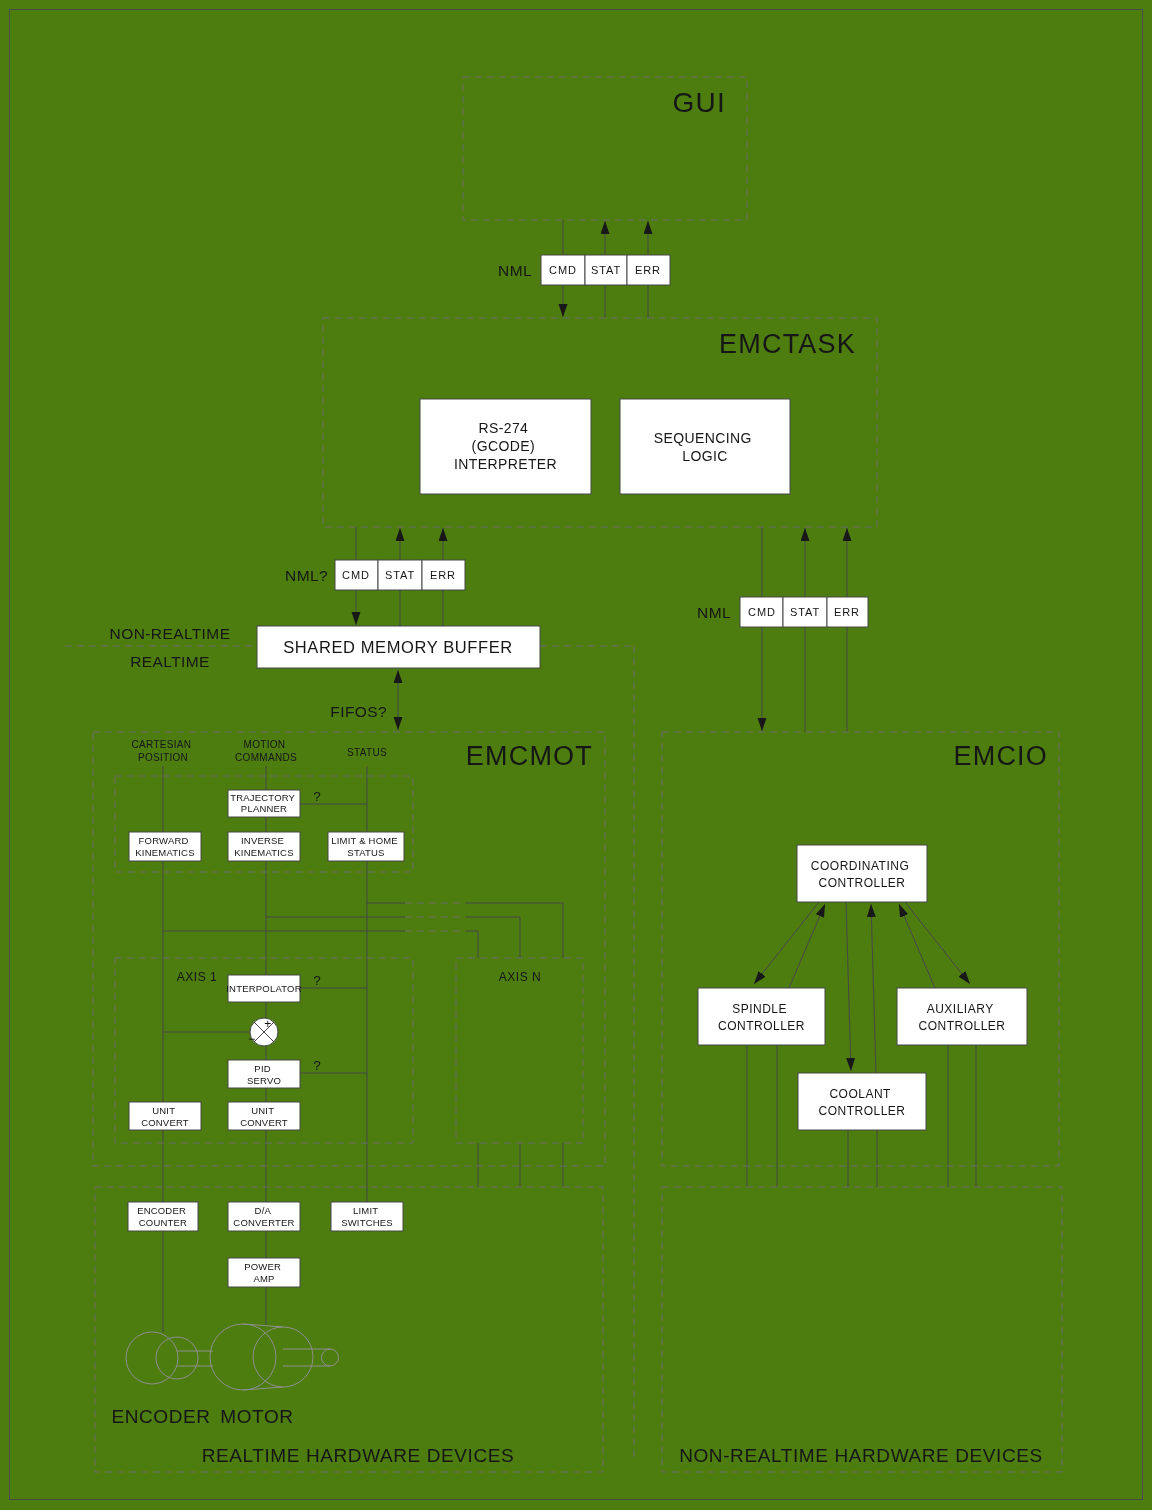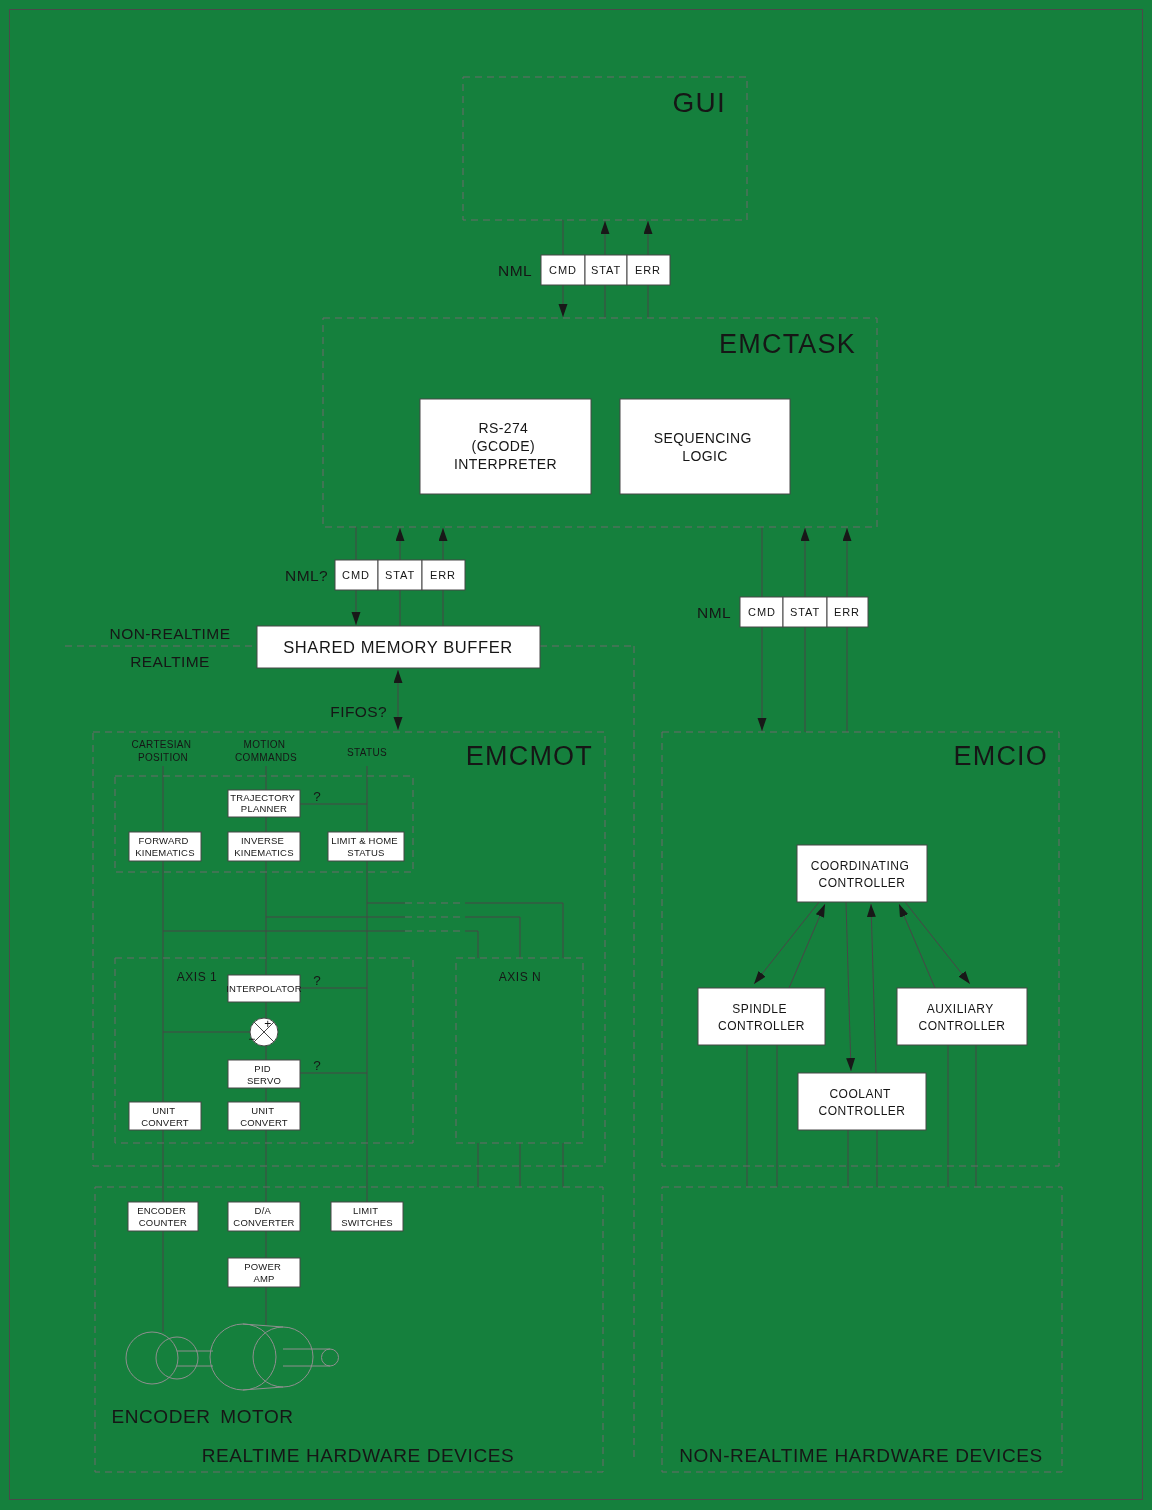--- a/index.html
+++ b/index.html
@@ -1,16 +1,16 @@
 <!DOCTYPE html>
 <html><head>
 <meta charset="utf-8">
 <style>
   html,body{margin:0;padding:0;background:#fff;}
-  .stage{width:1152px;height:1510px;position:relative;background:#15803d;}
+  .stage{width:1152px;height:1510px;position:relative;background:#4d7c0f;}
   svg{display:block;}
   .bx{fill:#fff;stroke:#474747;stroke-width:1;}
   .db{fill:none;stroke:#6b6b6b;stroke-width:1;stroke-dasharray:7 5;}
   .ln{stroke:#474747;stroke-width:1;fill:none;}
   .lnD{stroke:#6b6b6b;stroke-width:1;stroke-dasharray:7 5;fill:none;}
   .mech{stroke:#8f8f8f;stroke-width:1;fill:none;}
   text{font-family:"Liberation Sans","DejaVu Sans",sans-serif;fill:#161616;}
   .mid{text-anchor:middle;}
   .end{text-anchor:end;}
   .f9{font-size:9.5px;letter-spacing:.2px;}

